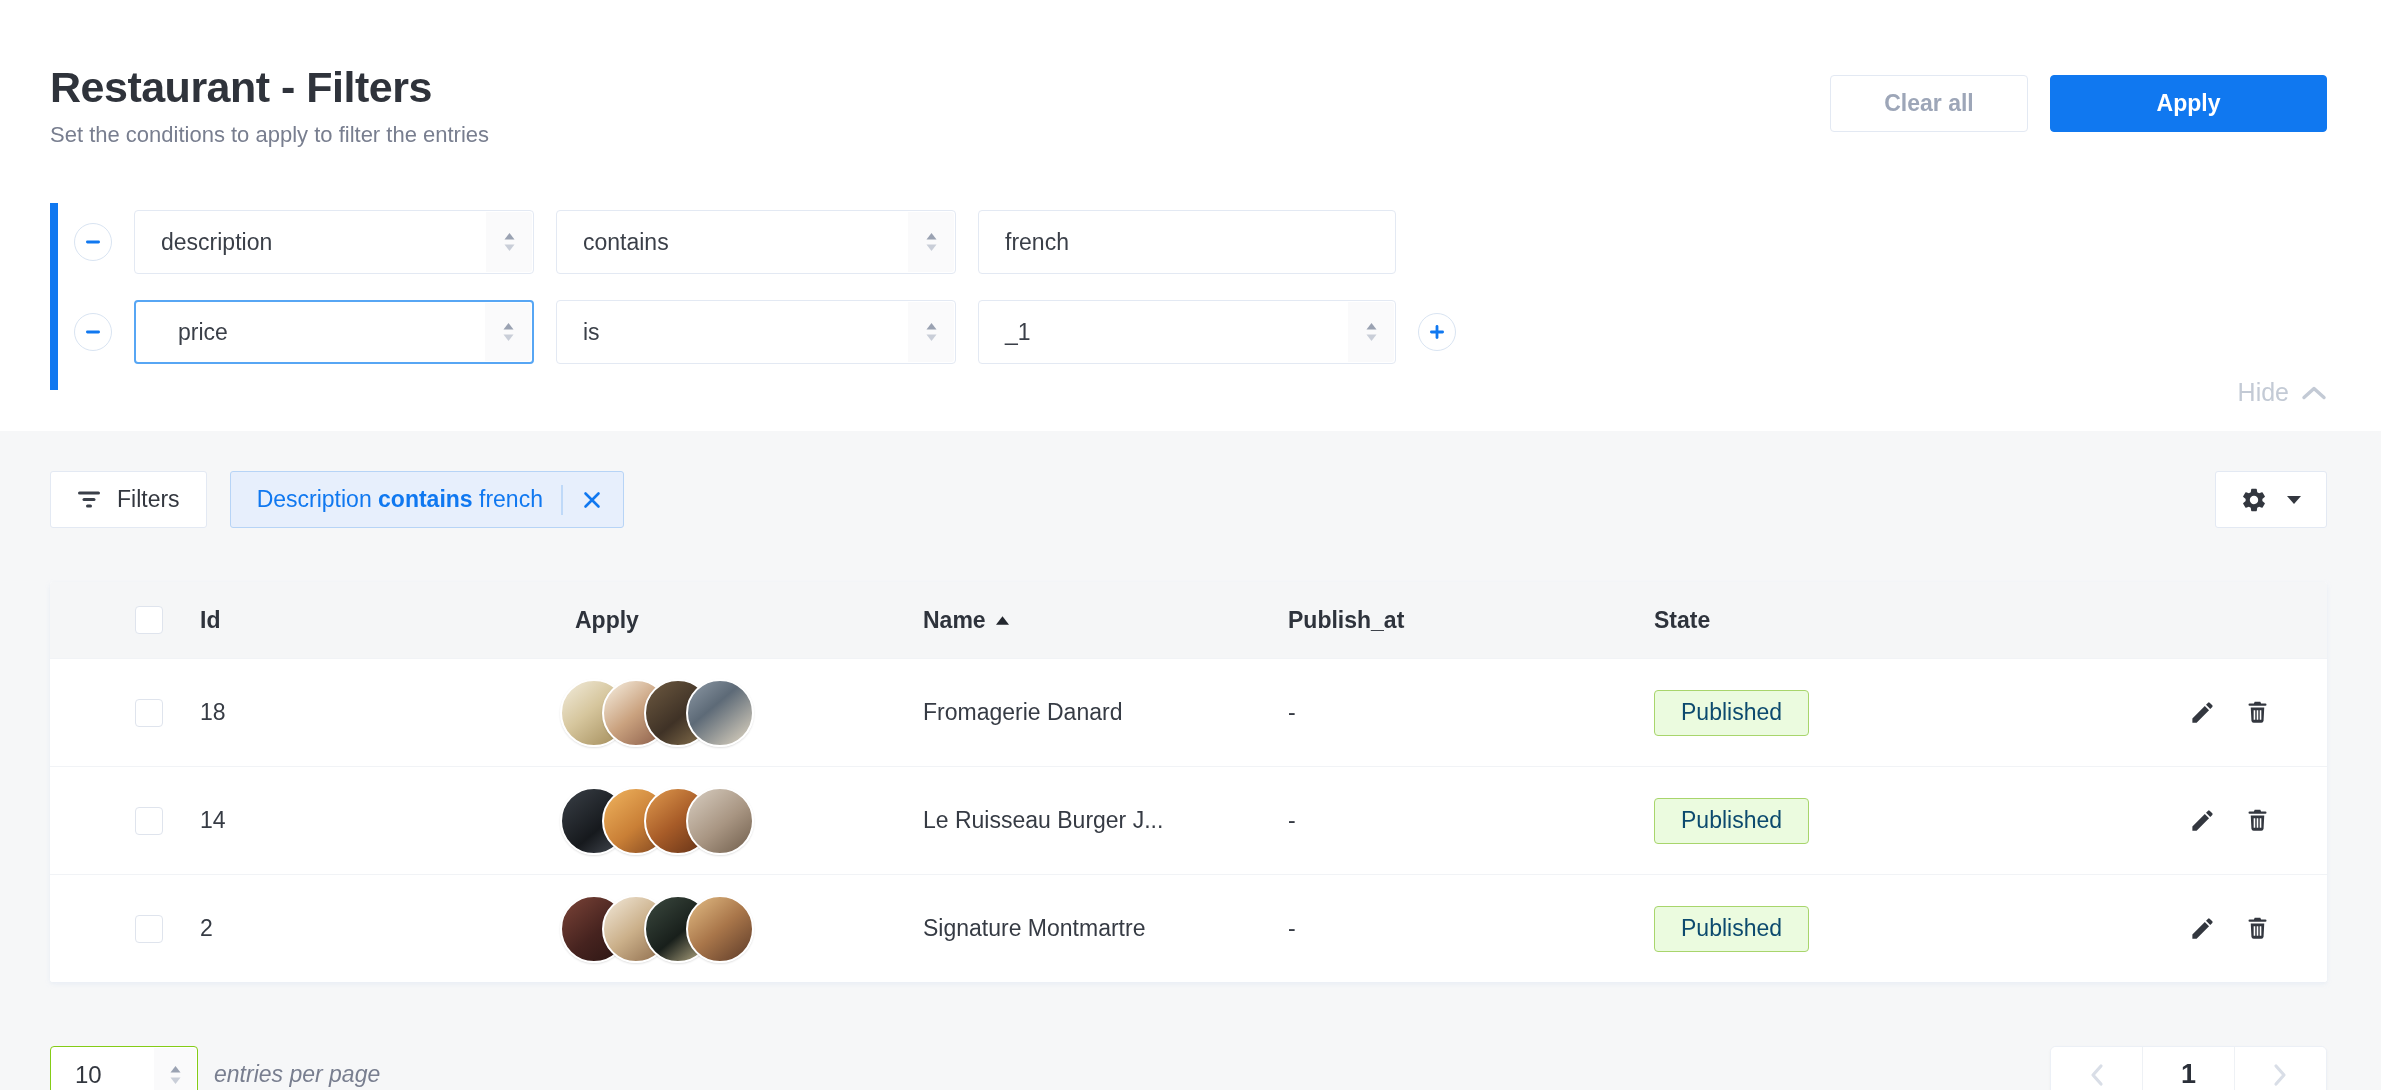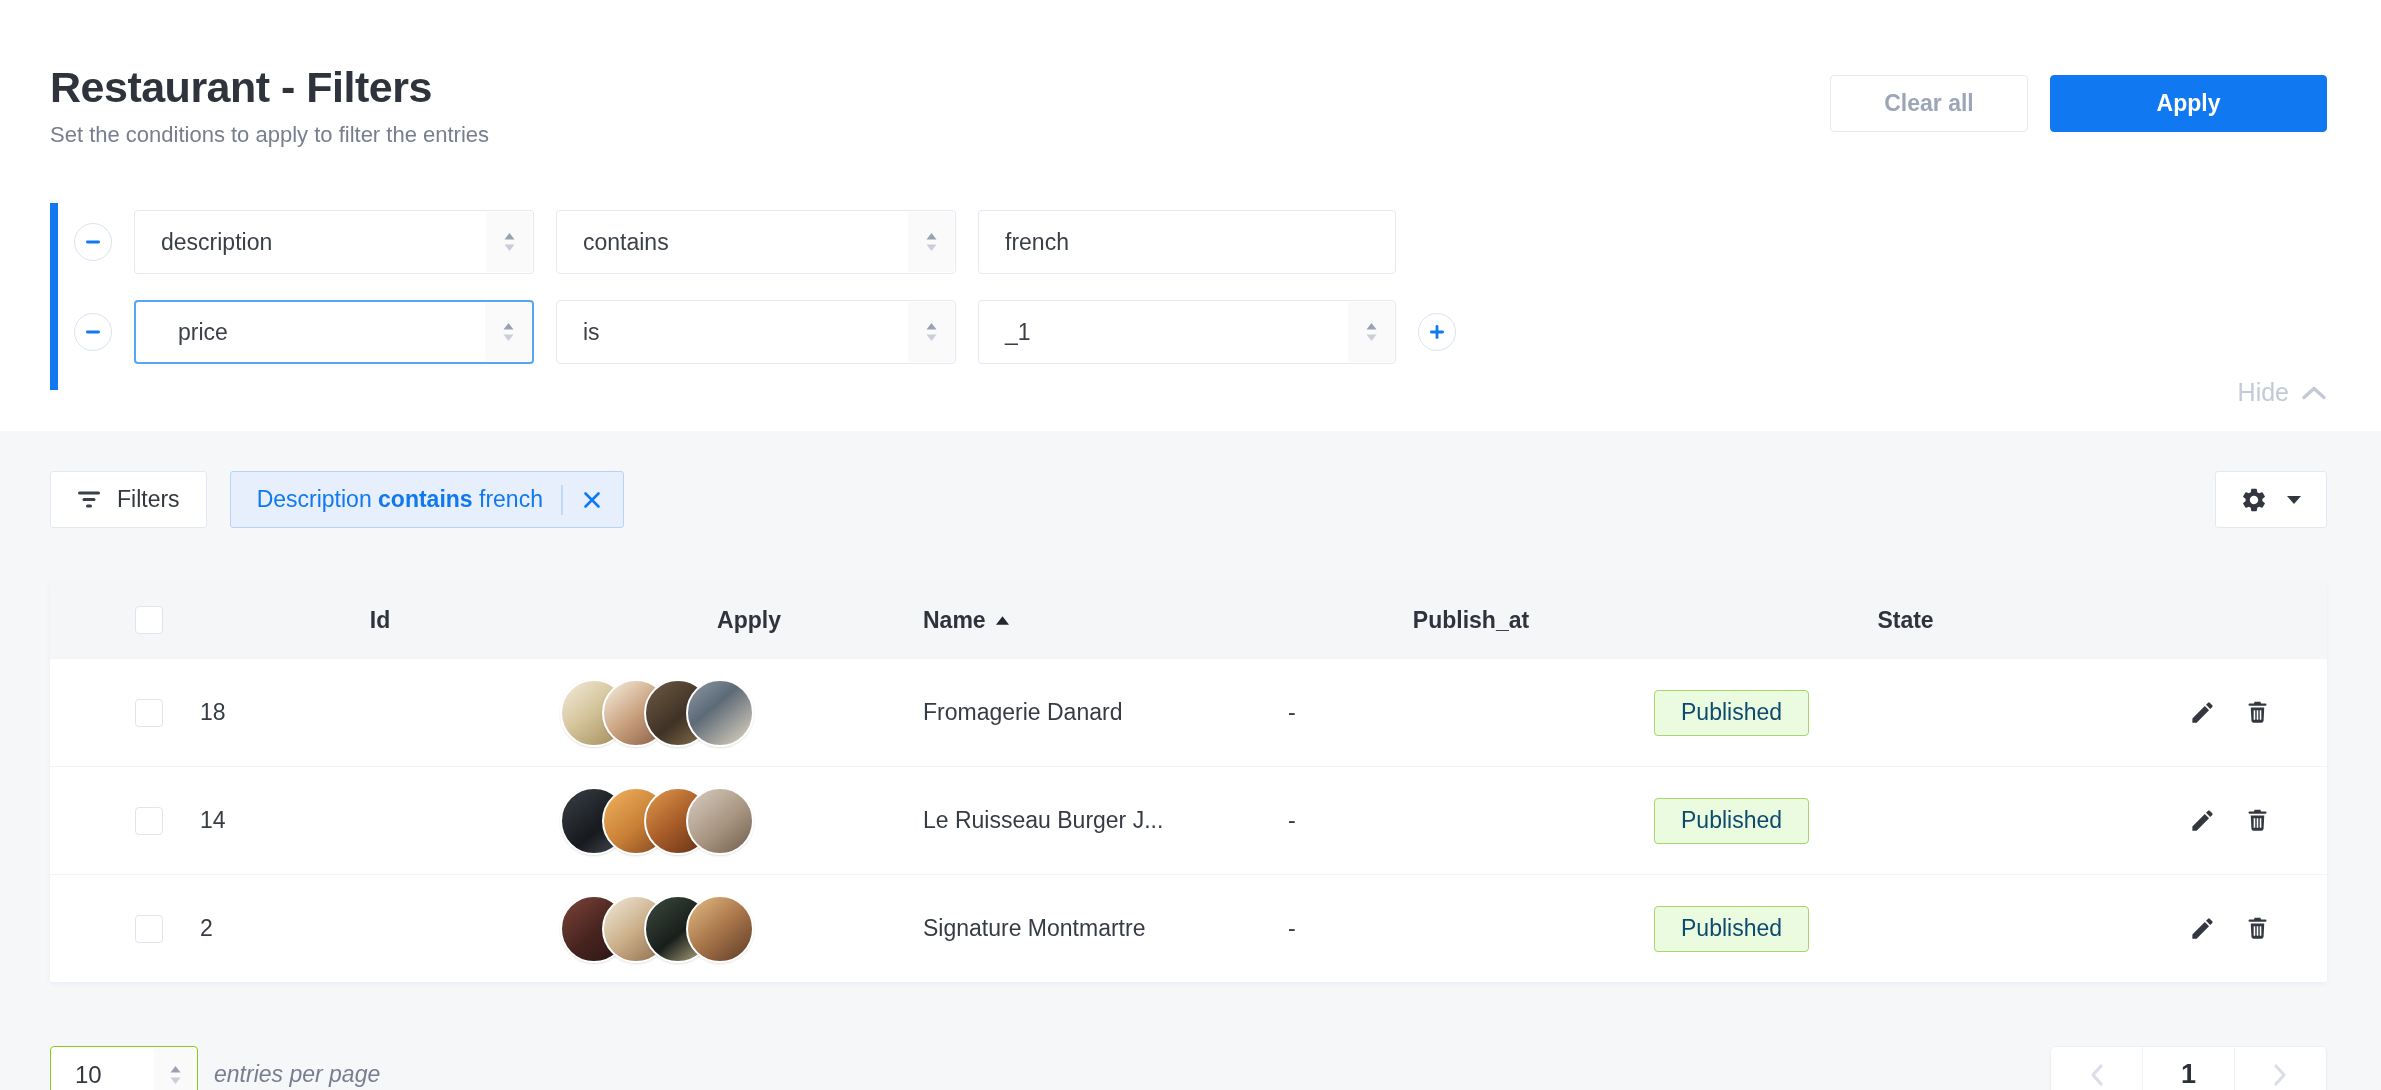--- a/index.html
+++ b/index.html
@@ -50,21 +50,21 @@
     border:1px solid #B7D4F6; border-radius:3px; padding:0 20px 0 26px; font-size:23px; color:#1078F0; cursor:pointer; }
   .tag-text b { font-weight:700; }
   .tag-divider { width:2px; height:30px; background:#BFD9F8; margin:0 18px; }
   .tag-close { display:flex; cursor:pointer; }
   .settings-btn { margin-left:auto; width:112px; height:57px; background:#fff; border:1px solid #E3E9F3;
     border-radius:3px; display:flex; align-items:center; justify-content:center; gap:18px; cursor:pointer; }
 
   
   .table-card { margin-top:54px; background:#fff; border-radius:3px; box-shadow:0 2px 4px rgba(227,233,243,0.7); }
   .cols { display:grid; grid-template-columns:150px 360px 363px 365px 366px 503px 1fr; align-items:center; }
-  .thead { height:76px; background:#F5F6F7; border-radius:3px 3px 0 0; font-weight:700; font-size:23px; color:#2E333C;text-align:center; }
+  .thead { height:76px; background:#F5F6F7; border-radius:3px 3px 0 0; font-weight:700; font-size:23px; color:#2E333C; }
   .t-row { height:108px; border-top:1px solid #F1F3F6; font-size:23px; color:#363B44; background:#fff; }
   .t-row:last-child { border-radius:0 0 3px 3px; }
   .cell-check { padding-left:85px; }
   .checkbox { width:28px; height:28px; background:#fff; border:1px solid #DFE4ED; border-radius:4px; display:block; cursor:pointer; }
   .cell-cover-head { padding-left:15px; }
   .head-name { display:flex; align-items:center; gap:10px; cursor:pointer; }
   .avatars { display:flex; }
   .avatar { width:68px; height:68px; border-radius:50%; border:2px solid #fff; flex:none;
     box-shadow:0 1px 2px rgba(0,0,0,0.12); }
   .avatar + .avatar { margin-left:-26px; }

